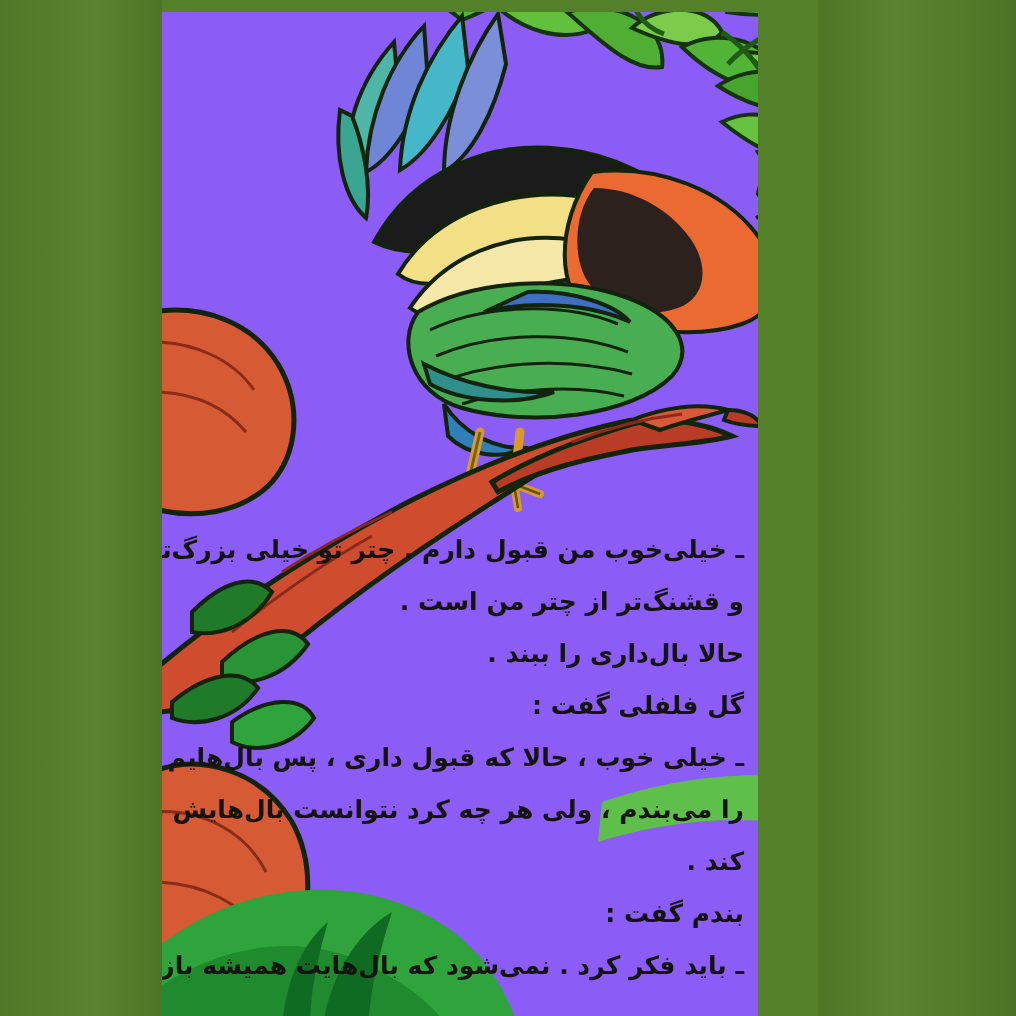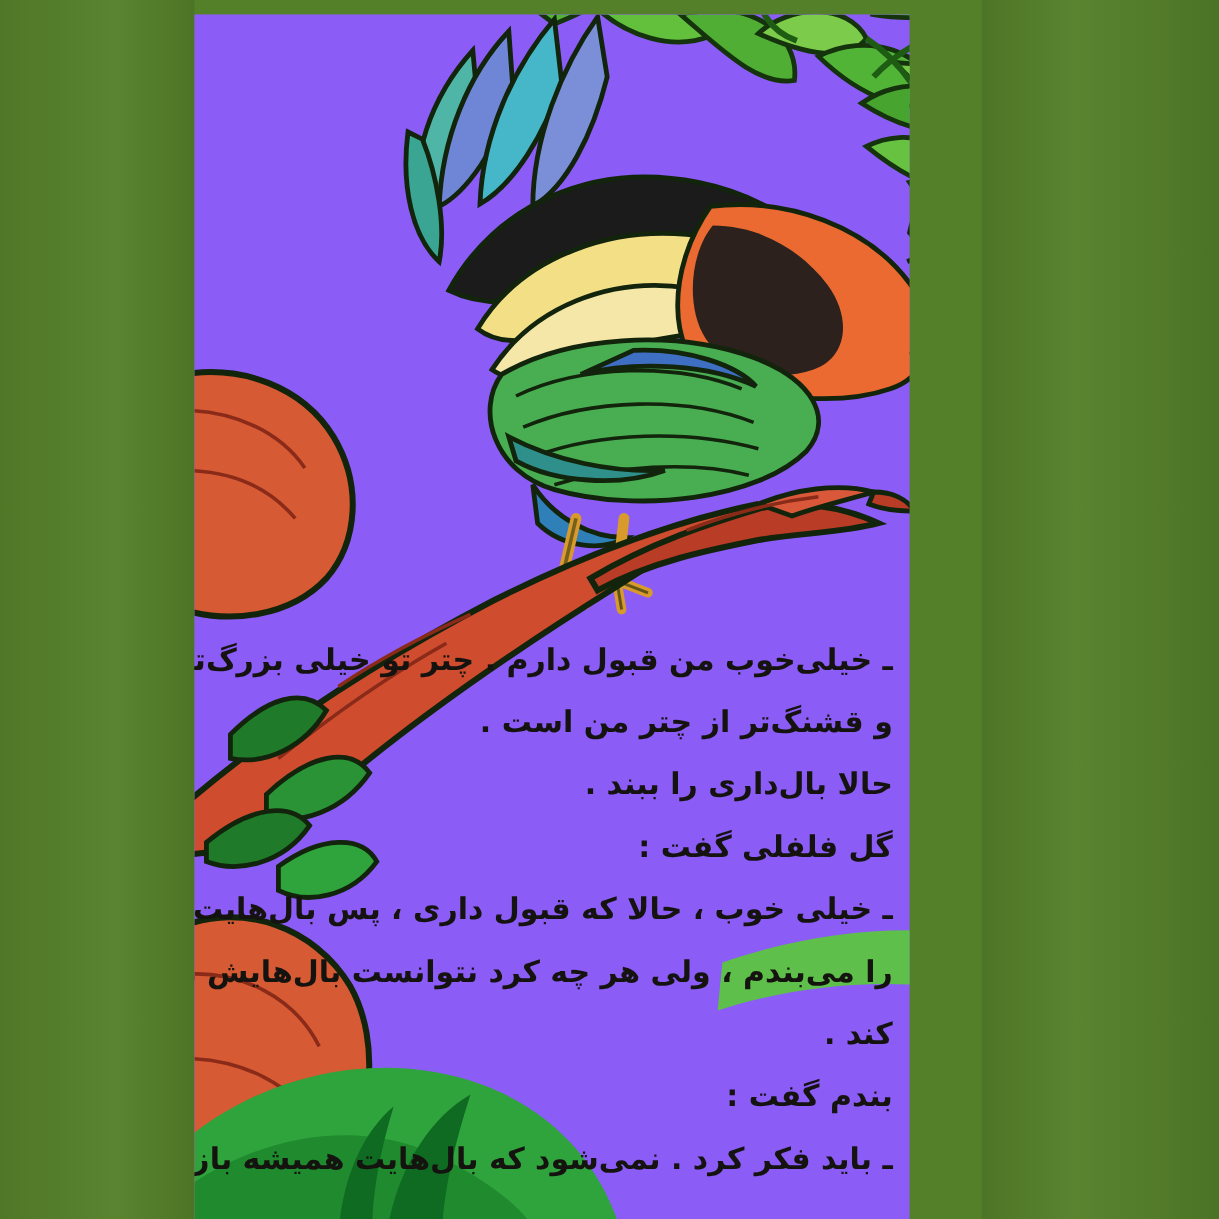--- a/index.html
+++ b/index.html
@@ -170,21 +170,21 @@
         <path d="M160 1016 C 170 960, 196 920, 230 900 C 216 944, 208 980, 206 1016 Z" fill="#0f6b22" stroke="none"></path>
         <path d="M120 1016 C 124 966, 142 930, 166 910 C 154 950, 148 984, 148 1016 Z" fill="#0f6b22" stroke="none"></path>
       </g>
     </svg>
 
     <div class="text-block">
       <div class="line">ـ خیلی‌خوب من قبول دارم . چتر تو خیلی بزرگ‌تر</div>
       <div class="line">و قشنگ‌تر از چتر من است .</div>
       <div class="line">حالا بال‌داری را ببند .</div>
       <div class="line">گل فلفلی گفت :</div>
-      <div class="line">ـ خیلی خوب ، حالا که قبول داری ، پس بال‌هایت</div>
+      <div class="line">ـ خیلی خوب ، حالا که قبول داری ، پس بال‌هایم</div>
       <div class="line">را می‌بندم ، ولی هر چه کرد نتوانست بال‌هایش را جمع</div>
       <div class="line">کند .</div>
       <div class="line">بندم گفت :</div>
       <div class="line">ـ باید فکر کرد . نمی‌شود که بال‌هایت همیشه باز</div>
     </div>
 
   </div>
 </div>
 
 </body></html>

